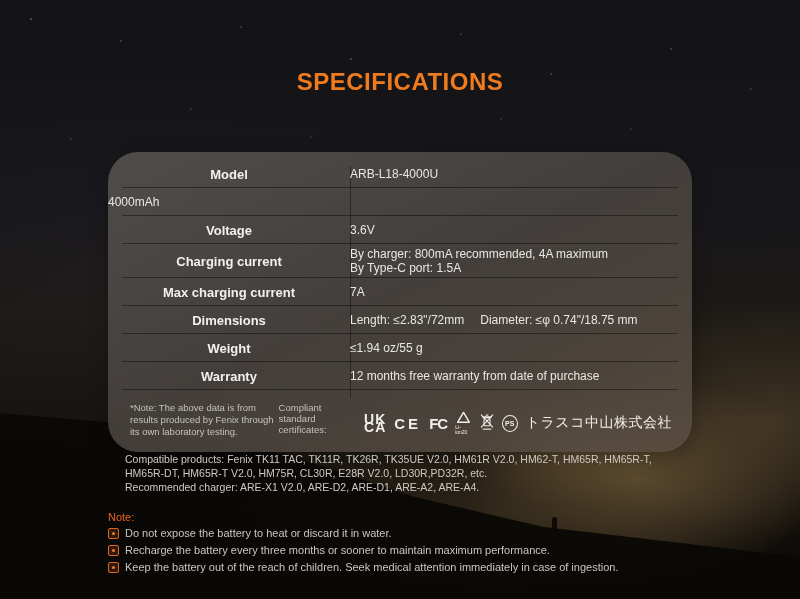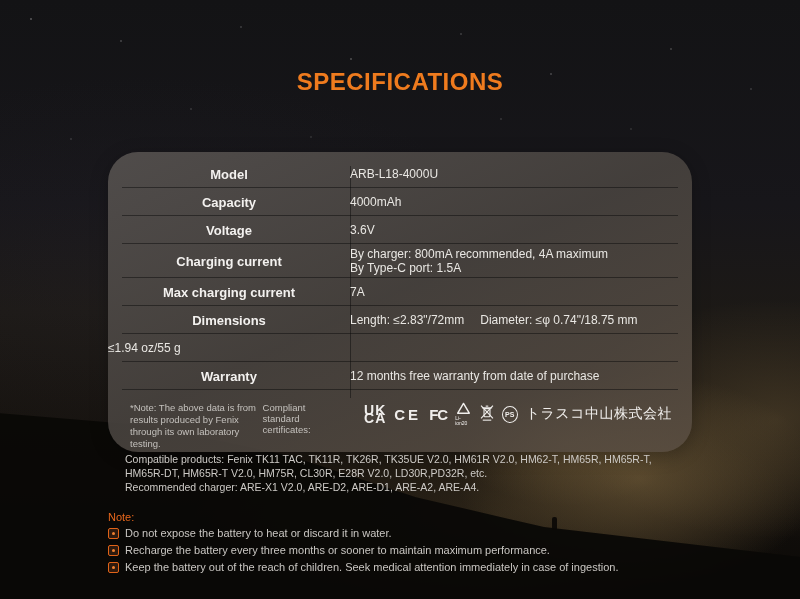--- a/index.html
+++ b/index.html
@@ -40,21 +40,21 @@
   .v-divider{position:absolute;left:242px;top:6px;height:232px;width:1px;background:rgba(12,12,12,.5);}
   .t-row{position:relative;display:flex;align-items:center;height:28px;}
   .t-row.tall{height:34px;}
   .t-row::after{content:"";position:absolute;left:14px;right:14px;bottom:0;height:1px;background:rgba(12,12,12,.5);}
   .cell-l{width:242px;text-align:center;font-size:13px;font-weight:bold;color:#f3f1ef;}
   .cell-r{flex:1;font-size:12px;color:#e9e7e3;}
   .two-line{line-height:14px;}
   .dim-parts{display:inline-flex;gap:16px;}
   .card-footer{display:flex;align-items:flex-start;padding:12px 20px 0 22px;}
   .footnote{width:252px;font-size:9.5px;line-height:12px;color:#c4c1bd;}
-  .certs{flex:1;display:flex;align-items:flex-start;gap:24px;padding-left:4px;}
+  .certs{flex:1;display:flex;align-items:flex-end;gap:8px;padding-left:4px;}
   .certs-label{font-size:9.5px;line-height:11px;color:#c4c1bd;width:78px;}
   .certs-icons{display:flex;align-items:center;gap:8px;color:#f0eeec;}
   .ukca{display:flex;flex-direction:column;align-items:center;font-weight:bold;
     font-size:14px;line-height:8.5px;letter-spacing:1px;}
   .ce{font-size:15px;font-weight:600;letter-spacing:3px;}
   .fcc{font-size:15px;font-weight:bold;letter-spacing:-1px;}
   .recycle{display:flex;flex-direction:column;align-items:center;gap:1px;}
   .recycle .cap{font-style:normal;font-size:5px;line-height:5px;}
   .pse{width:15px;height:15px;border:1.2px solid #f0eeec;border-radius:50%;
     display:flex;align-items:center;justify-content:center;font-size:7px;font-weight:bold;}
@@ -83,21 +83,20 @@
 
   <div class="card">
     <div class="tbl">
       <div class="v-divider"></div>
 
       <div class="t-row">
         <div class="cell-l">Model</div>
         <div class="cell-r">ARB-L18-4000U</div>
       </div>
       <div class="t-row">
-        <div class="cell-l">Capacity</div>
         <div class="cell-r">4000mAh</div>
       </div>
       <div class="t-row">
         <div class="cell-l">Voltage</div>
         <div class="cell-r">3.6V</div>
       </div>
       <div class="t-row tall">
         <div class="cell-l">Charging current</div>
         <div class="cell-r two-line">
           <div>By charger: 800mA recommended, 4A maximum</div>
@@ -111,20 +110,21 @@
       <div class="t-row">
         <div class="cell-l">Dimensions</div>
         <div class="cell-r">
           <span class="dim-parts">
             <span>Length: ≤2.83"/72mm</span>
             <span>Diameter: ≤φ 0.74"/18.75 mm</span>
           </span>
         </div>
       </div>
       <div class="t-row">
+        <div class="cell-l">Weight</div>
         <div class="cell-r">≤1.94 oz/55 g</div>
       </div>
       <div class="t-row">
         <div class="cell-l">Warranty</div>
         <div class="cell-r">12 months free warranty from date of purchase</div>
       </div>
     </div>
 
     <div class="card-footer">
       <div class="footnote">*Note: The above data is from results produced by Fenix through its own laboratory testing.</div>

